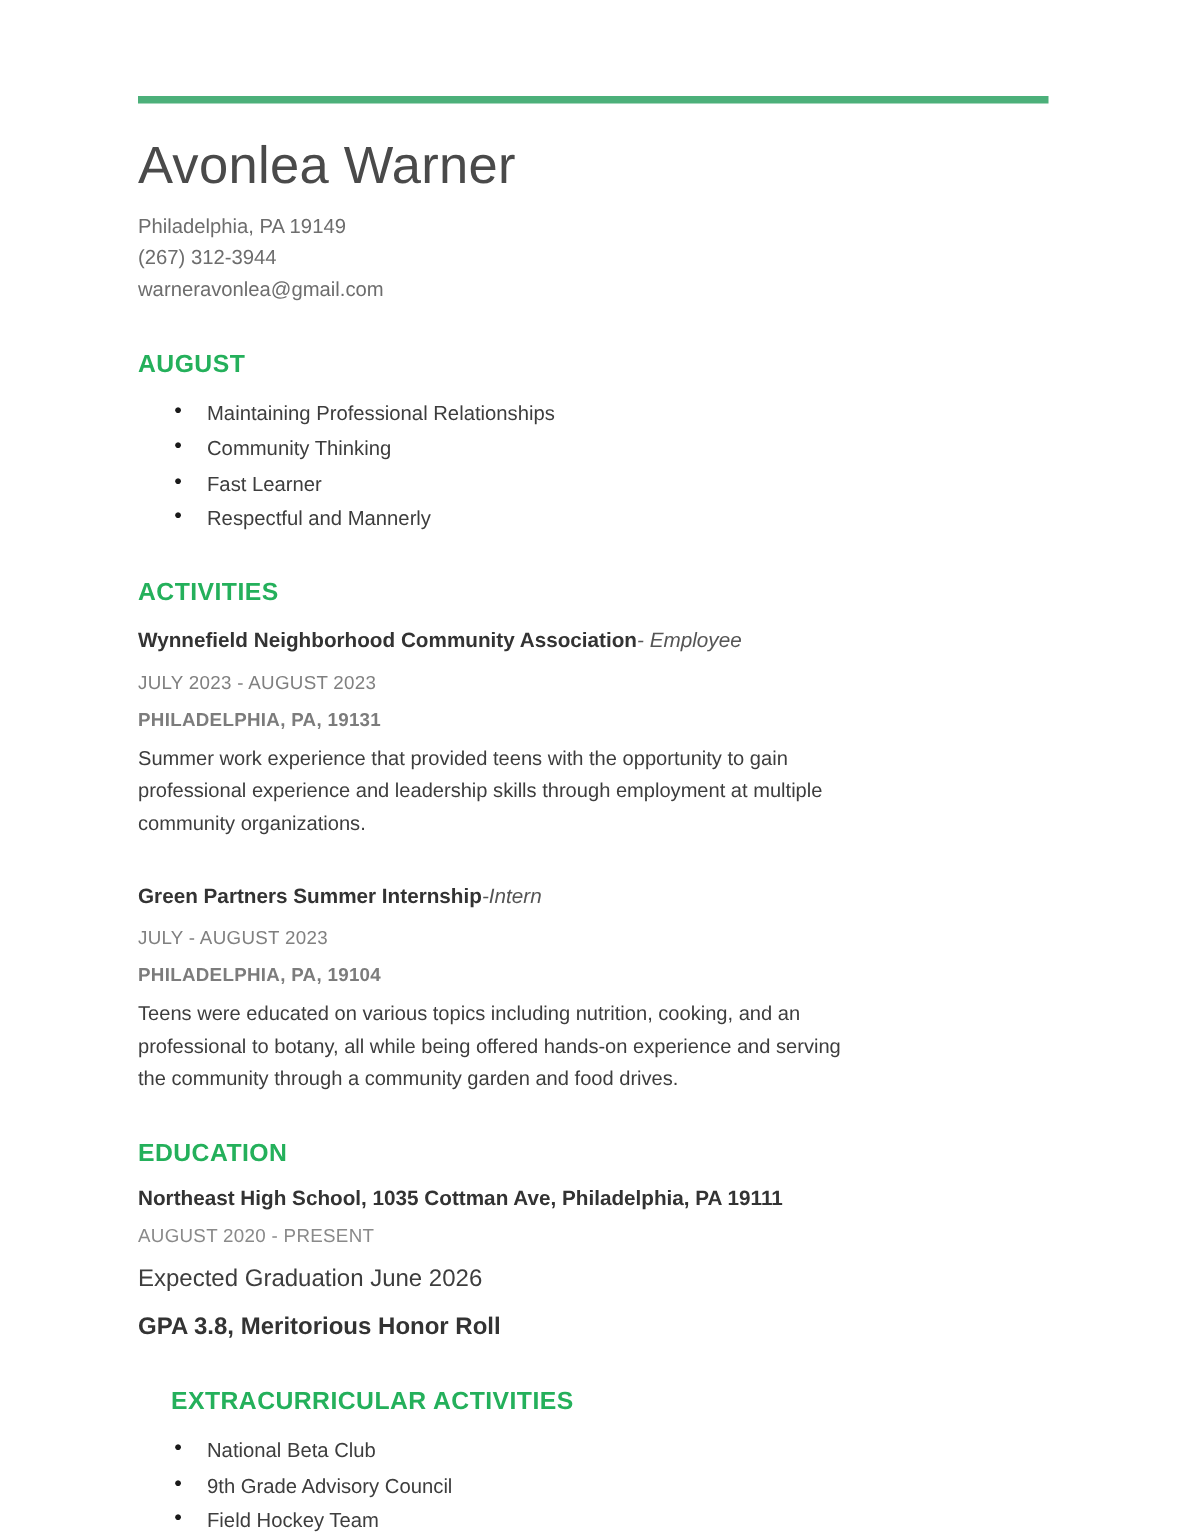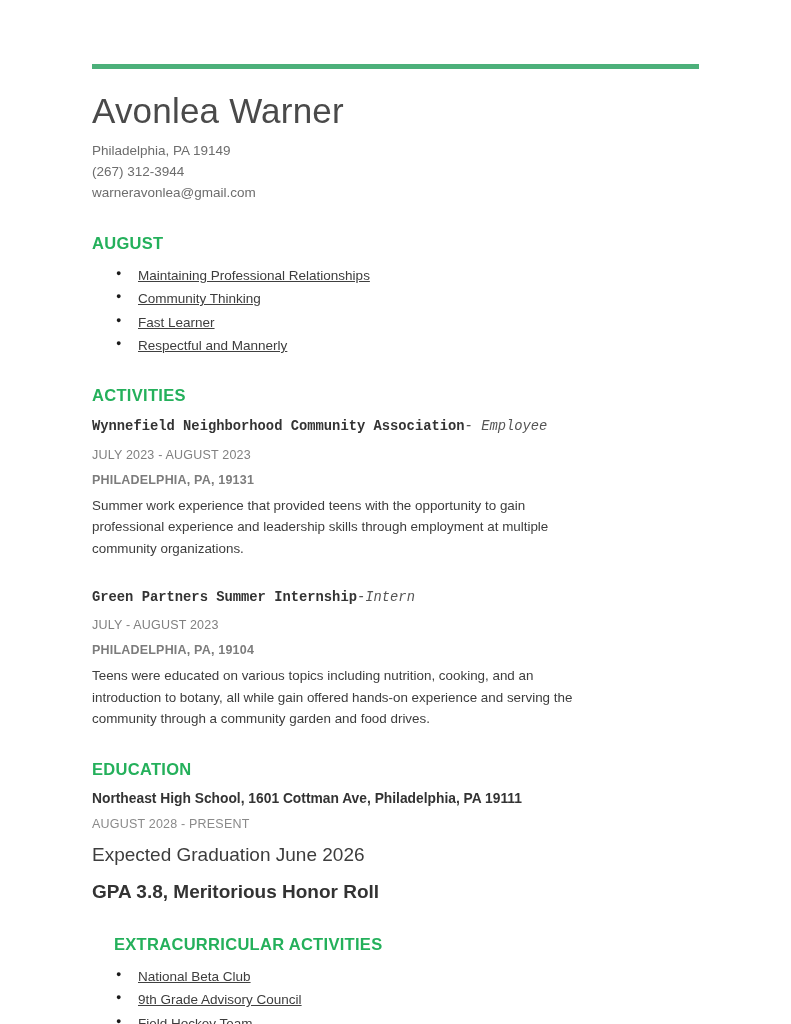--- a/index.html
+++ b/index.html
@@ -49,21 +49,20 @@
     margin: 30px 0 12px 0;
   }
   .section-title.tight {
     margin-top: 28px;
     margin-left: 22px;
   }
   ul.bullets {
     margin: 0;
     padding: 0 0 0 46px;
     list-style: none;
-    text-decoration: underline;
   }
   ul.bullets li {
     position: relative;
     font-size: 13.5px;
     color: #3d3d3d;
     line-height: 1.58;
     padding-left: 0;
     margin-bottom: 2px;
   }
   ul.bullets li::before {
@@ -77,21 +76,20 @@
   }
   .entry {
     margin-bottom: 6px;
   }
   .entry-title {
     font-size: 13.8px;
     font-weight: bold;
     color: #333333;
     margin-bottom: 8px;
     line-height: 1.4;
-    font-family: Liberation Mono, monospace;
   }
   .entry-title .role {
     font-weight: normal;
     font-style: italic;
     color: #555555;
   }
   .entry-meta {
     font-size: 12.5px;
     color: #808080;
     line-height: 1.6;
@@ -115,21 +113,21 @@
   .entry-gap {
     height: 22px;
   }
   .edu-title {
     font-size: 13.8px;
     font-weight: bold;
     color: #333333;
     margin-bottom: 8px;
   }
   .edu-line {
-    font-size: 19px;
+    font-size: 16px;
     color: #3d3d3d;
     line-height: 1.6;
     margin-bottom: 6px;
   }
   .edu-line.meta {
     font-size: 12.5px;
     color: #8a8a8a;
     letter-spacing: 0.2px;
   }
   .edu-line.bold {
@@ -166,26 +164,26 @@
     <div class="entry-meta dark">PHILADELPHIA, PA, 19131</div>
     <div class="entry-body">Summer work experience that provided teens with the opportunity to gain professional experience and leadership skills through employment at multiple community organizations.</div>
   </div>
 
   <div class="entry-gap"></div>
 
   <div class="entry">
     <div class="entry-title"><span>Green Partners Summer Internship</span><span class="role">-Intern</span></div>
     <div class="entry-meta">JULY - AUGUST 2023</div>
     <div class="entry-meta dark">PHILADELPHIA, PA, 19104</div>
-    <div class="entry-body wide">Teens were educated on various topics including nutrition, cooking, and an introduction to botany, all while gain offered hands-on experience and serving the community through a community garden and food drives.</div>
+    <div class="entry-body wide">Teens were educated on various topics including nutrition, cooking, and an professional to botany, all while being offered hands-on experience and serving the community through a community garden and food drives.</div>
   </div>
 
   <div class="section-title">EDUCATION</div>
-  <div class="edu-title">Northeast High School, 1601 Cottman Ave, Philadelphia, PA 19111</div>
-  <div class="edu-line meta">AUGUST 2028 - PRESENT</div>
+  <div class="edu-title">Northeast High School, 1035 Cottman Ave, Philadelphia, PA 19111</div>
+  <div class="edu-line meta">AUGUST 2020 - PRESENT</div>
   <div class="edu-line">Expected Graduation June 2026</div>
   <div class="edu-line bold">GPA 3.8, Meritorious Honor Roll</div>
 
   <div class="section-title tight">EXTRACURRICULAR ACTIVITIES</div>
   <ul class="bullets">
     <li>National Beta Club</li>
     <li>9th Grade Advisory Council</li>
     <li>Field Hockey Team</li>
   </ul>
 

